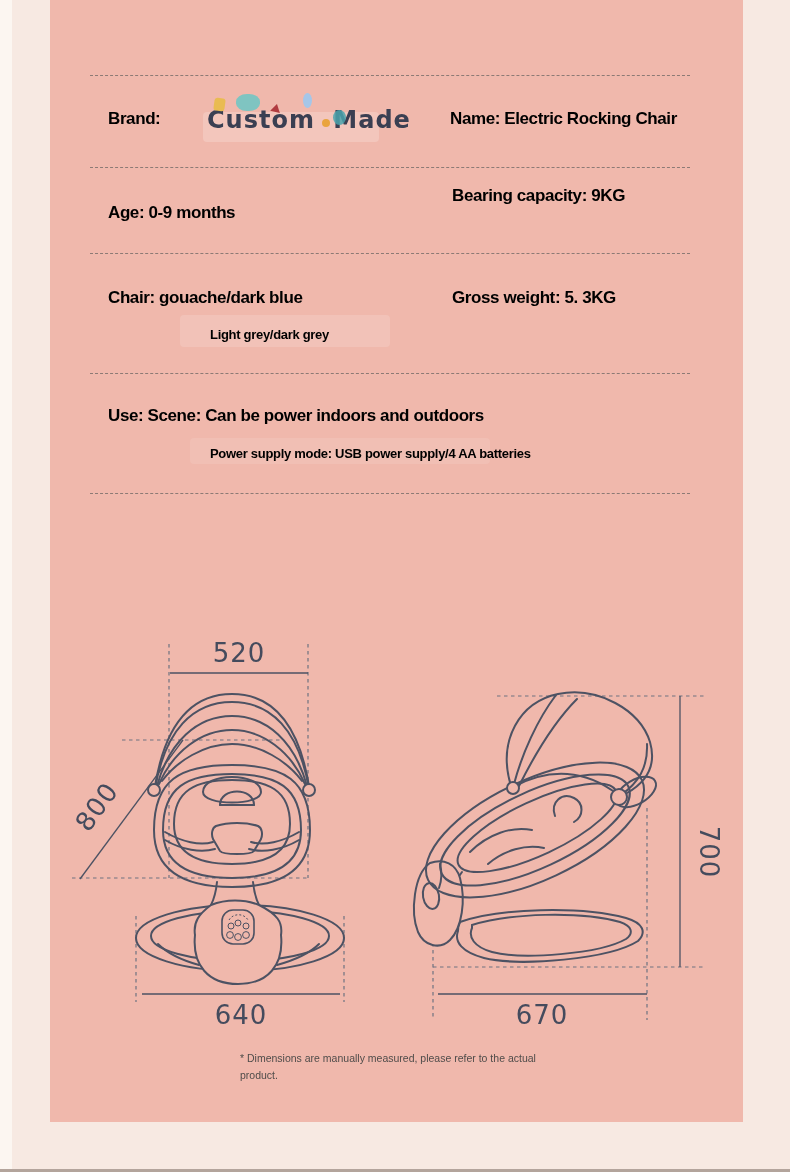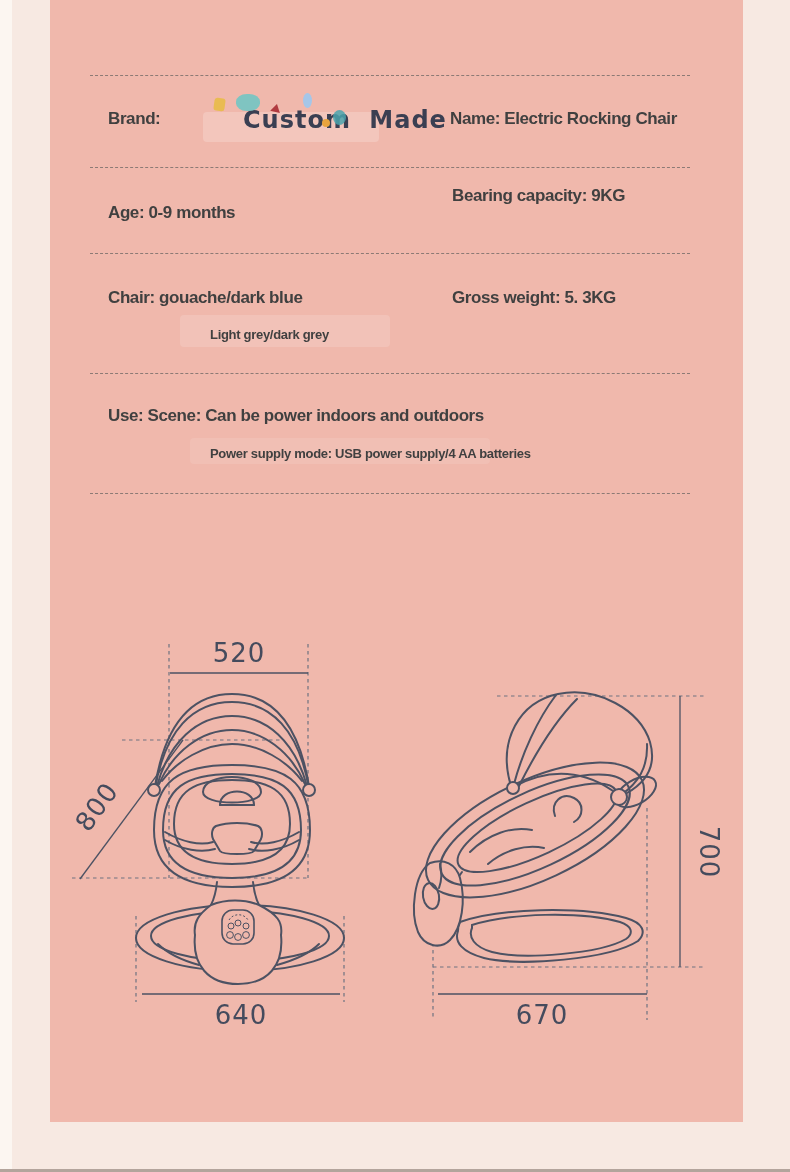--- a/index.html
+++ b/index.html
@@ -2,27 +2,27 @@
 <html><head>
 <meta charset="utf-8">
 <style>
   html,body{margin:0;padding:0;}
   body{font-family:"Liberation Sans",sans-serif;}
   .stage{position:relative;width:790px;height:1172px;background:#f7e9e2;overflow:hidden;}
   .left-edge{position:absolute;left:0;top:0;width:12px;height:1172px;background:#fcf6f1;}
   .panel{position:absolute;left:50px;top:0;width:693px;height:1122px;background:#f0b8ac;}
   .bottom-line{position:absolute;left:0;bottom:0;width:790px;height:3px;background:#b3a49c;}
   .sep{position:absolute;left:90px;width:600px;height:0;border-top:1px dashed #8d7a75;}
-  .cell{position:absolute;color:#404040;font-weight:bold;font-size:17px;letter-spacing:-0.4px;white-space:nowrap;}
+  .cell{position:absolute;color:#000000;font-weight:bold;font-size:17px;letter-spacing:-0.4px;white-space:nowrap;}
   .cell.small{font-size:13px;letter-spacing:-0.3px;}
   .cell.size2{font-size:16px;letter-spacing:-0.4px;}
   .patch{position:absolute;background:rgba(255,255,255,0.20);border-radius:4px;}
   .logo{position:absolute;left:195px;top:92px;width:195px;height:58px;}
   .logo .logo-text{position:absolute;left:12px;top:14px;font-size:24px;font-weight:bold;
-    color:#3a3f52;letter-spacing:1px;word-spacing:9px;font-family:"DejaVu Sans",sans-serif;white-space:nowrap;margin-left:36px;}
+    color:#3a3f52;letter-spacing:1px;word-spacing:9px;font-family:"DejaVu Sans",sans-serif;white-space:nowrap;}
   .blob{position:absolute;}
   .footnote{position:absolute;left:240px;top:1050px;width:322px;font-size:10.5px;
     color:#4f4c4a;line-height:1.6;font-weight:normal;}
   svg{position:absolute;overflow:visible;}
   svg .art{fill:none;stroke:#4d5263;stroke-width:2;stroke-linecap:round;}
   svg .artfill{fill:#f0b8ac;stroke:#4d5263;stroke-width:2;stroke-linecap:round;}
   svg .dim{fill:none;stroke:#4d5263;stroke-width:1.3;}
   svg .dash{fill:none;stroke:#6e7280;stroke-width:1.2;stroke-dasharray:3.5 3.5;}
   svg text{fill:#454b5d;font-size:26px;font-family:"DejaVu Sans",sans-serif;letter-spacing:1px;}
 </style>
@@ -154,15 +154,16 @@
     <path class="art" d="M 177,79 C 152,104 132,140 119,166"></path>
     <path class="art" d="M 113,167 C 150,147 186,150 217,174"></path>
     <path class="art" d="M 247,124 C 248,148 238,163 221,175"></path>
     <circle class="artfill" cx="113" cy="168" r="6"></circle>
     <circle class="artfill" cx="219" cy="177" r="8"></circle>
 
     <text transform="translate(300,232) rotate(90)" text-anchor="middle">700</text>
     <text x="142" y="404" text-anchor="middle">670</text>
   </svg>
 
+  <div class="footnote">* Dimensions are manually measured, please refer to the actual product.</div>
 
   <div class="bottom-line"></div>
 </div>
 
 </body></html>

